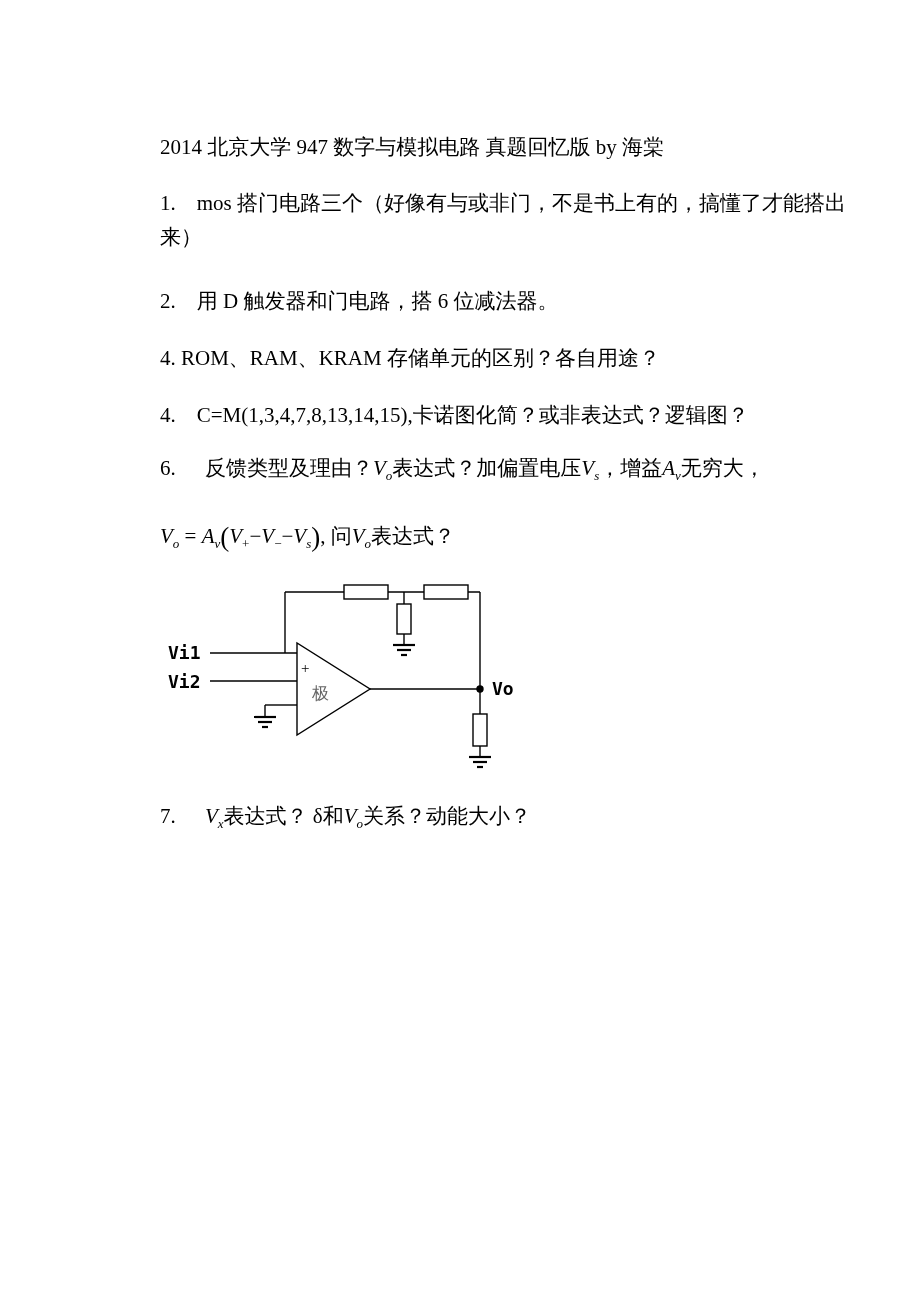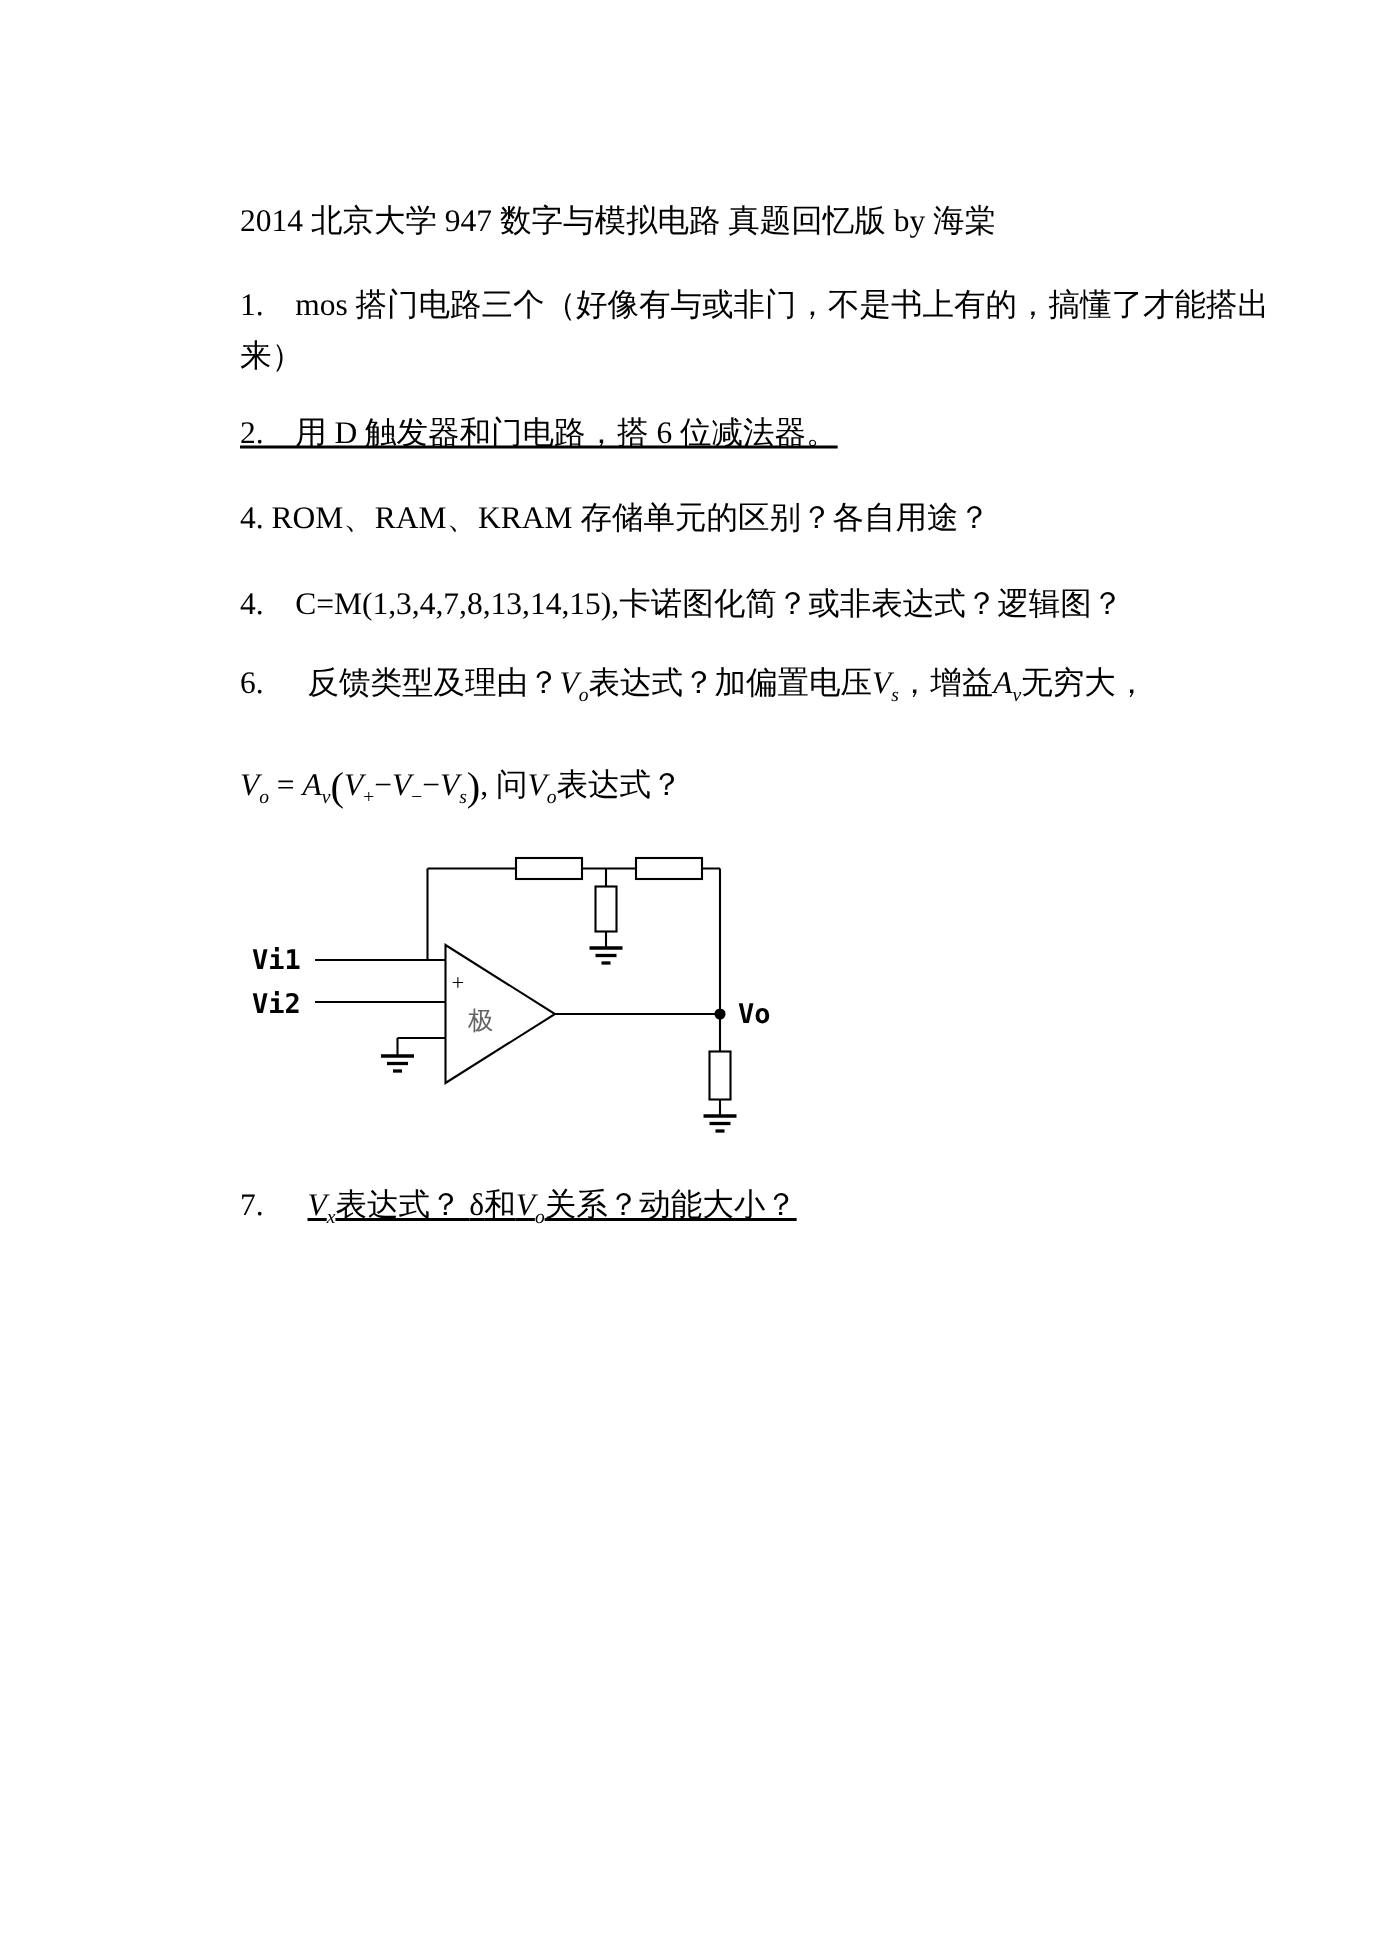--- a/index.html
+++ b/index.html
@@ -7,28 +7,28 @@
     width:920px;height:1302px;box-sizing:border-box;background:#ffffff;color:#000;
     font-family:"Liberation Serif","DejaVu Serif",serif;
     font-size:21px;
     padding:130px 58px 0 160px;
     overflow:hidden;
   }
   .para{margin:0;line-height:34px;}
   .prewrap{white-space:pre-wrap;}
   .title{margin-bottom:22px;}
   .note{margin-bottom:13px;line-height:35px;}
-  .q1{margin-bottom:17px;}
-  .q2{margin-bottom:23px;text-decoration:underline;}
+  .q1{margin-bottom:30px;}
+  .q2{margin-bottom:23px;}
   .q3{margin-bottom:23px;}
   .q4{margin-bottom:19px;}
   .q5{margin-bottom:31px;}
   .q6{margin-bottom:26px;}
   .formula{margin-bottom:0;}
-  .q7{margin-top:24px;text-decoration:underline;}
+  .q7{margin-top:24px;}
   .qnum{display:inline-block;width:45px;}
   .it{font-style:italic;}
   .sb{font-size:13px;vertical-align:-5px;}
   .bigparen{font-size:27px;vertical-align:-3px;}
   .circuit{display:block;margin:14px 0 0 -10px;}
 </style>
 </head>
 <body>
 
 <div class="page">

